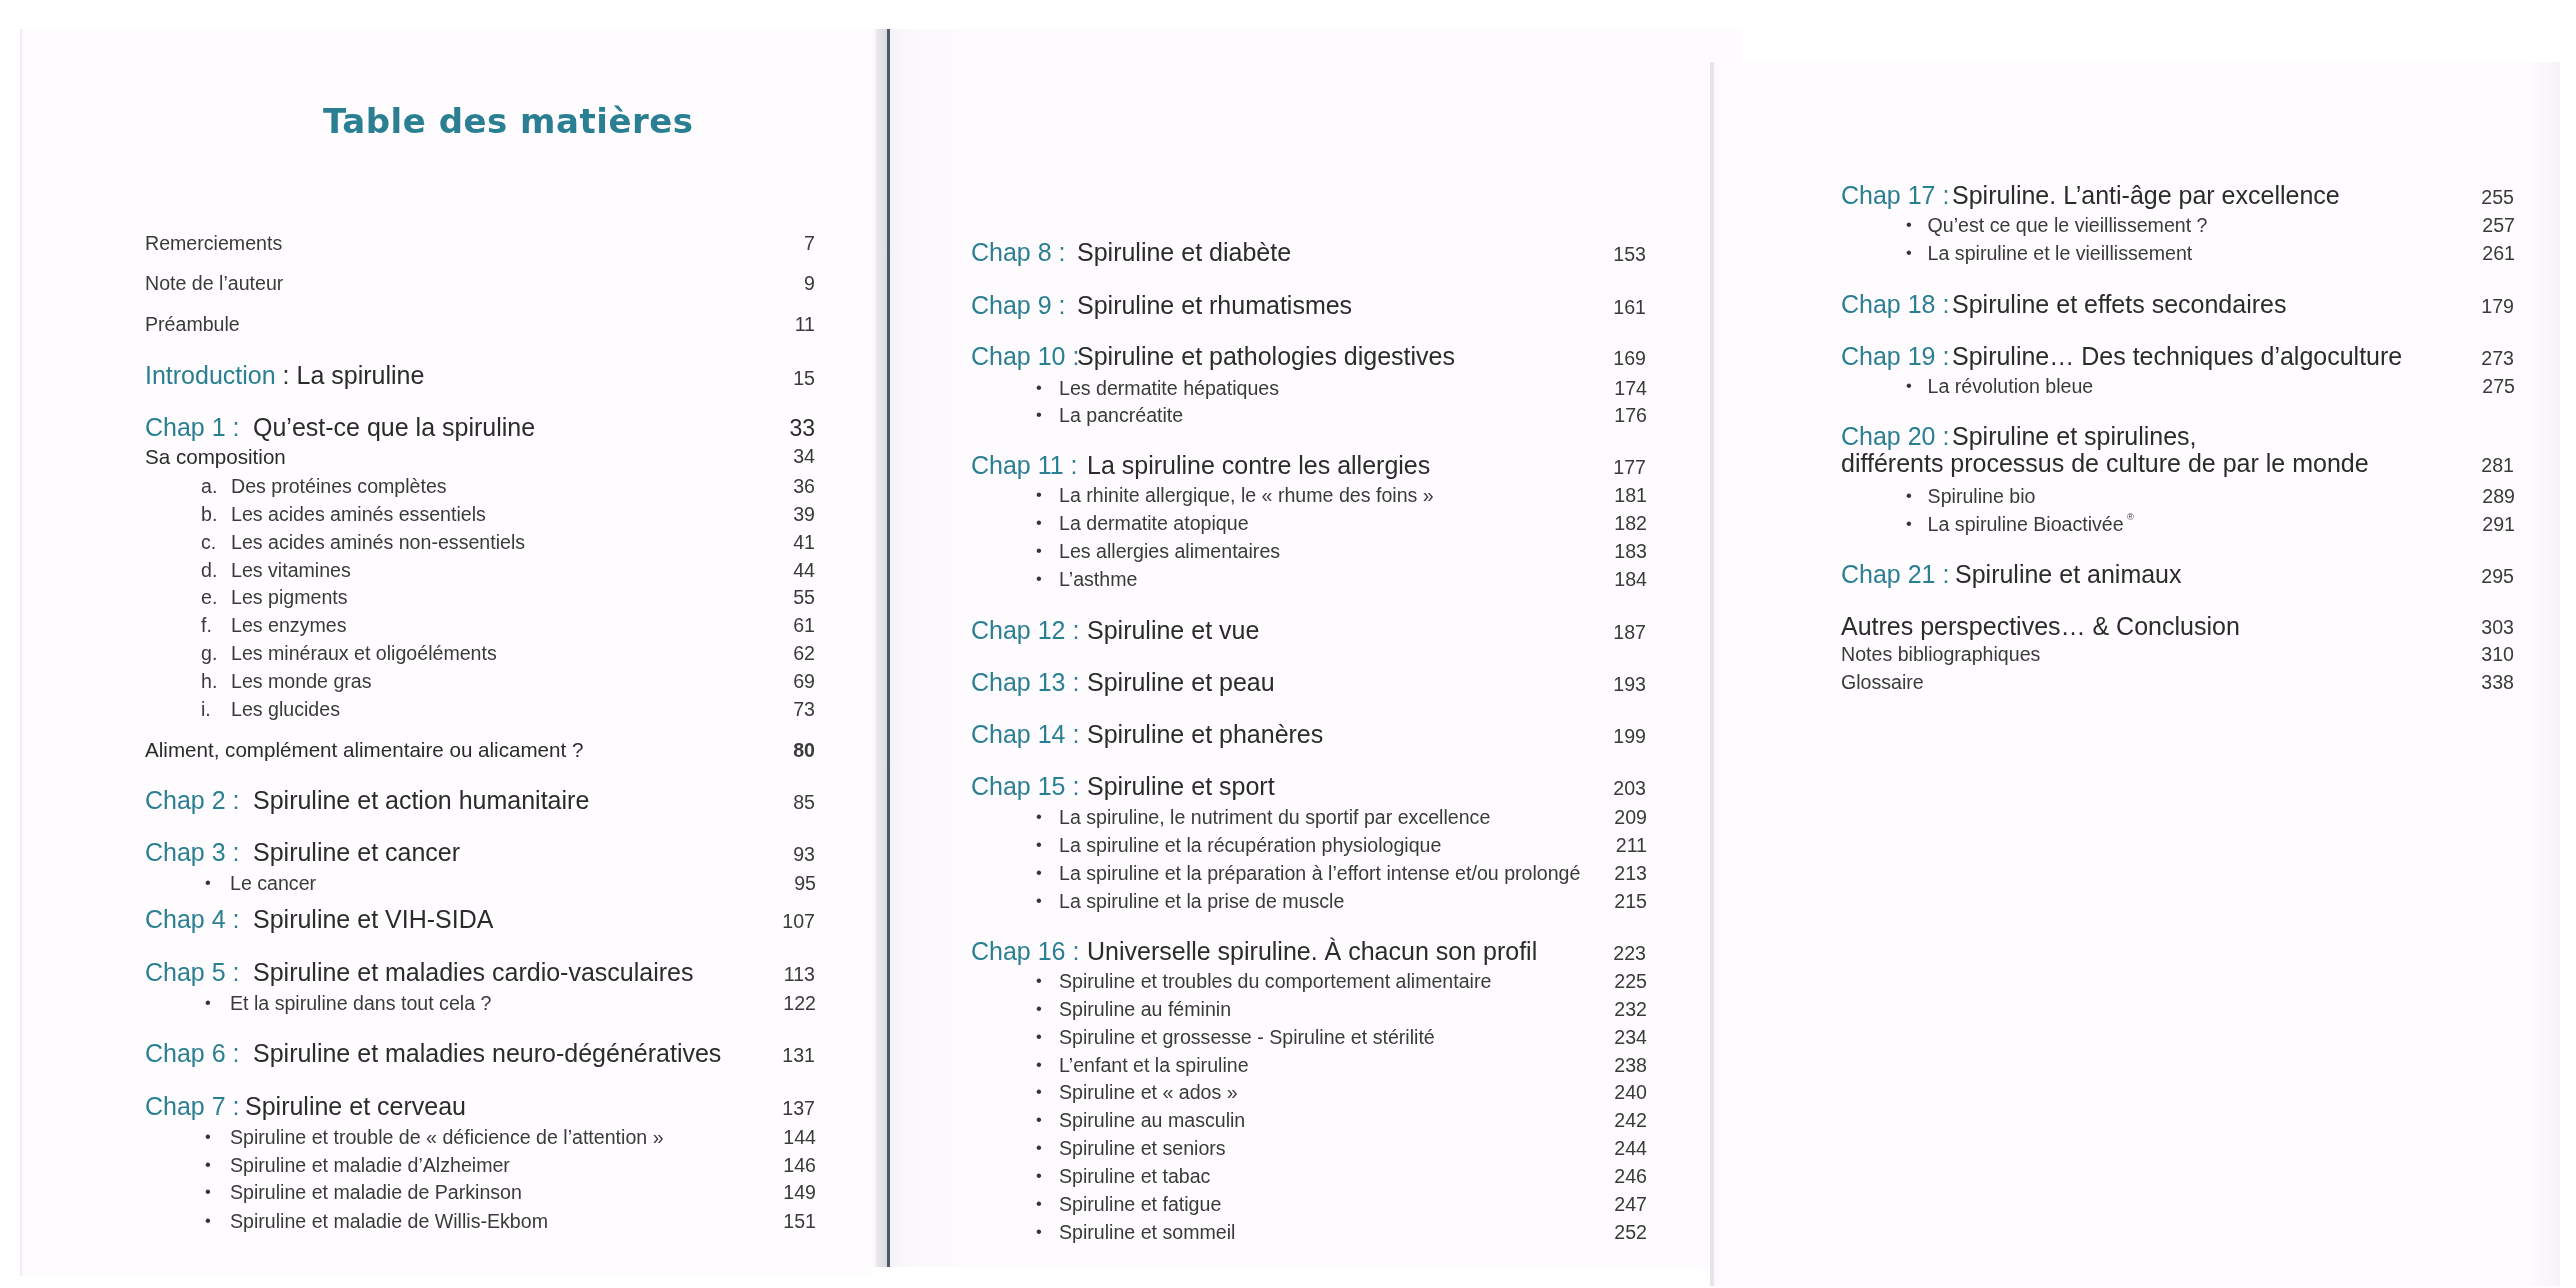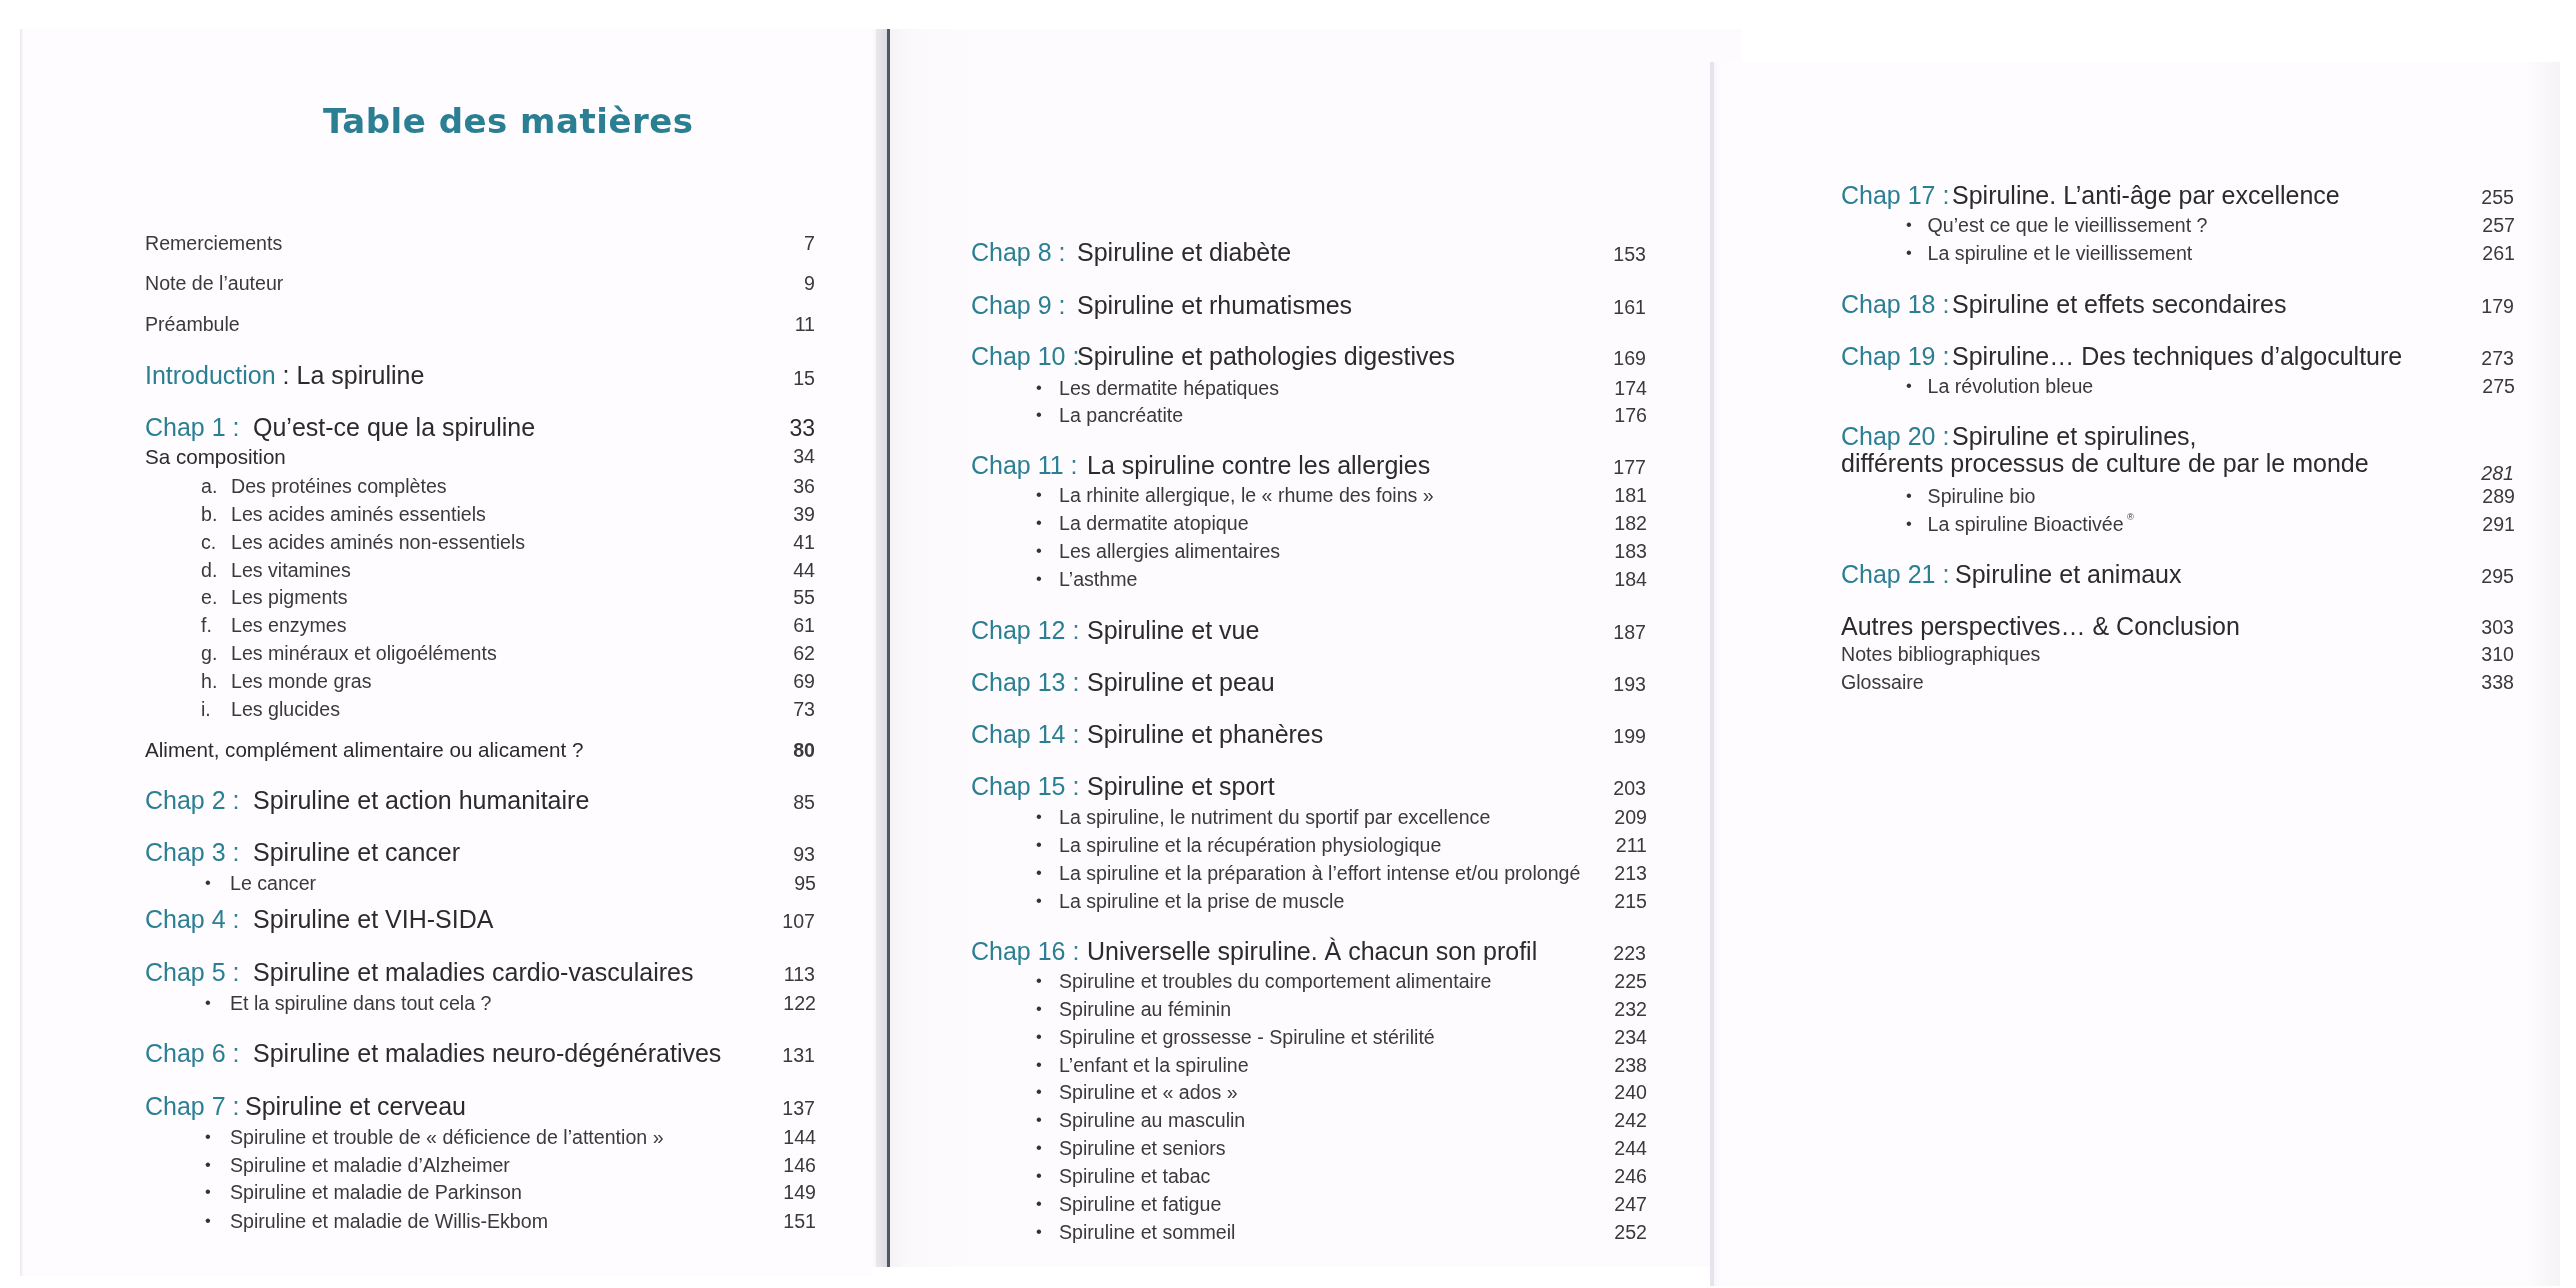--- a/index.html
+++ b/index.html
@@ -353,21 +353,21 @@
       <span class="num t-plain" style="right:0;top:5.2px;">273</span>
     </div>
     <div class="row t-sub" style="left:1906px;top:377px;width:609px;">
       <span class="bullet">•</span>
       <span class="lbl" style="left:21.6px">La révolution bleue</span>
       <span class="num" style="right:0">275</span>
     </div>
     <div class="row t-chap" style="left:1841px;top:424px;width:673px;height:57px;">
       <span class="lbl"><span class="chap-pref" style="width:111px">Chap 20 :</span><span class="chap-title">Spiruline et spirulines,</span></span>
       <span class="lbl" style="top:27px">différents processus de culture de par le monde</span>
-      <span class="num t-plain" style="right:0;top:40px;font-style:italic;">281</span>
+      <span class="num t-plain" style="right:0;top:32px;">281</span>
     </div>
     <div class="row t-sub" style="left:1906px;top:487px;width:609px;">
       <span class="bullet">•</span>
       <span class="lbl" style="left:21.6px">Spiruline bio</span>
       <span class="num" style="right:0">289</span>
     </div>
     <div class="row t-sub" style="left:1906px;top:515px;width:609px;">
       <span class="bullet">•</span>
       <span class="lbl" style="left:21.6px">La spiruline Bioactivée</span>
       <span class="reg" style="position: absolute; top: -2.1px; left: 221px;">®</span>

